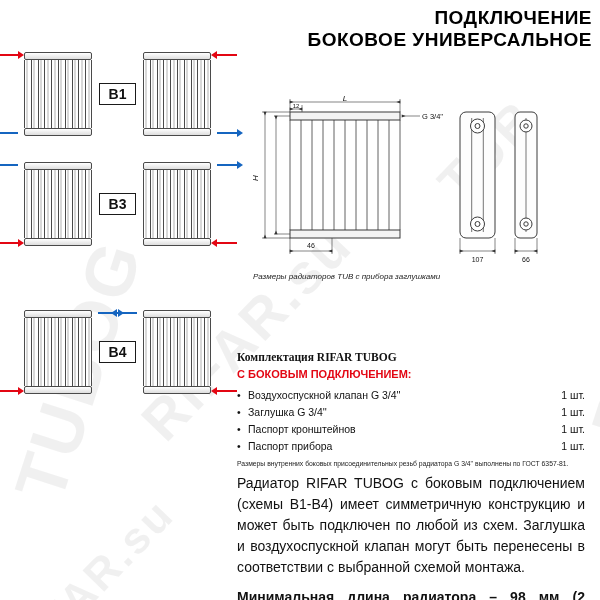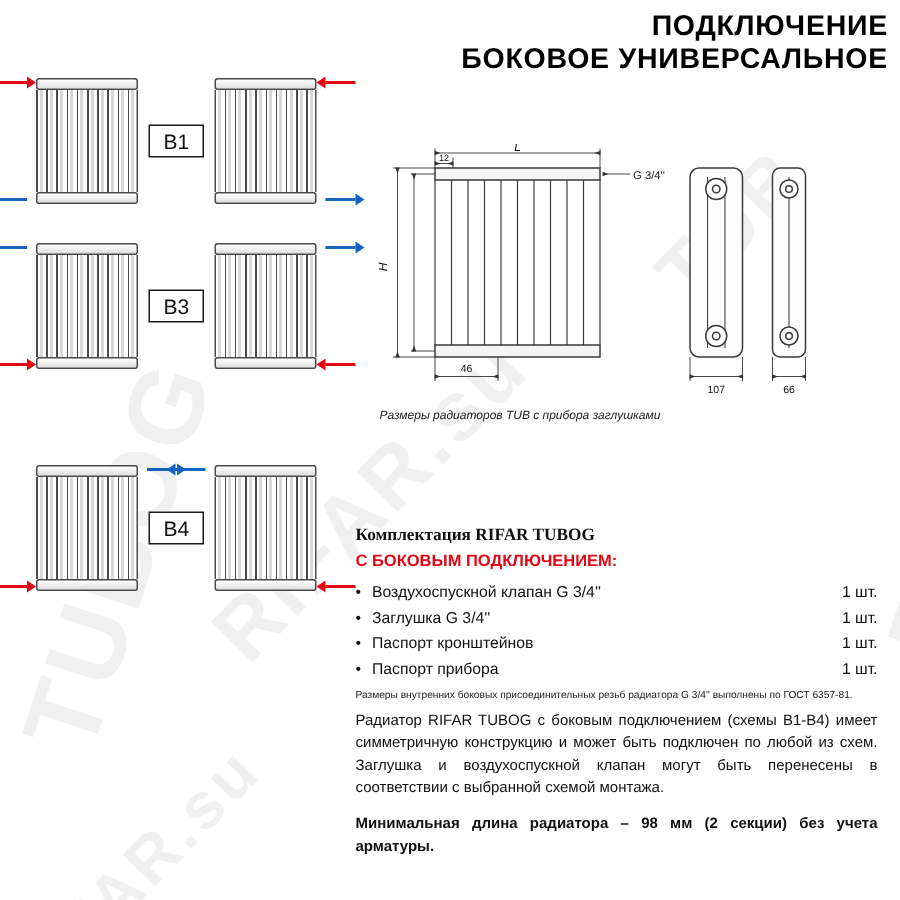--- a/index.html
+++ b/index.html
@@ -28,21 +28,21 @@
   .scheme-row{
     display:flex;align-items:center;justify-content:center;gap:7px;
     width:235px;height:84px;
   }
   .scheme-row:nth-of-type(1){margin-top:8px;}
   .scheme-row:nth-of-type(2){margin-top:26px;}
   .scheme-row:nth-of-type(3){margin-top:64px;}
   .scheme-row:nth-of-type(4){margin-top:82px;justify-content:flex-end;}
   .scheme-label{
     border:1.5px solid #1a1a1a;background:#fff;padding:2px 9px;
-    font-size:14px;font-weight:normal;z-index:2;
+    font-size:14px;font-weight:bold;z-index:2;
   }
   .rad-wrap{position:relative;width:68px;height:84px;flex:0 0 auto;}
   .radiator{width:68px;height:84px;display:flex;flex-direction:column;}
   .rad-header{
     height:8px;border:1px solid #4a4a4a;border-radius:2px;
     background:linear-gradient(#ffffff,#dedede);box-sizing:border-box;
   }
   .rad-tubes{
     flex:1;box-sizing:border-box;
     background:repeating-linear-gradient(90deg,
@@ -73,21 +73,21 @@
   .equip-h1{font-size:11.5px;font-weight:bold;margin:0 0 5px 0;font-family:Liberation Serif, serif;}
   .equip-h2{font-size:11px;font-weight:bold;margin:0 0 9px 0;color:var(--accent);}
   .equip-item{display:flex;align-items:baseline;font-size:10.5px;margin-bottom:5px;justify-content:center;}
   .equip-bullet{width:11px;flex:0 0 auto;}
   .equip-bullet::before{content:"•";}
   .equip-name{flex:1;}
   .equip-qty{flex:0 0 auto;}
   .equip-note{font-size:6.8px;color:#222;margin-top:8px;}
   
   .description{position:absolute;left:237px;top:473px;width:348px;}
-  .description p{margin:0;font-size:10px;line-height:1.5;text-align:justify;}
+  .description p{margin:0;font-size:14px;line-height:1.5;text-align:justify;}
   .desc-bold{font-weight:bold;margin-top:9px !important;}
 </style>
 </head>
 <body>
 
 <div class="wm">TUBOG</div>
 <div class="wm">RIFAR.su</div>
 <div class="wm">RIFAR</div>
 <div class="wm">TUB</div>
 <div class="wm">RIFAR.su</div>

